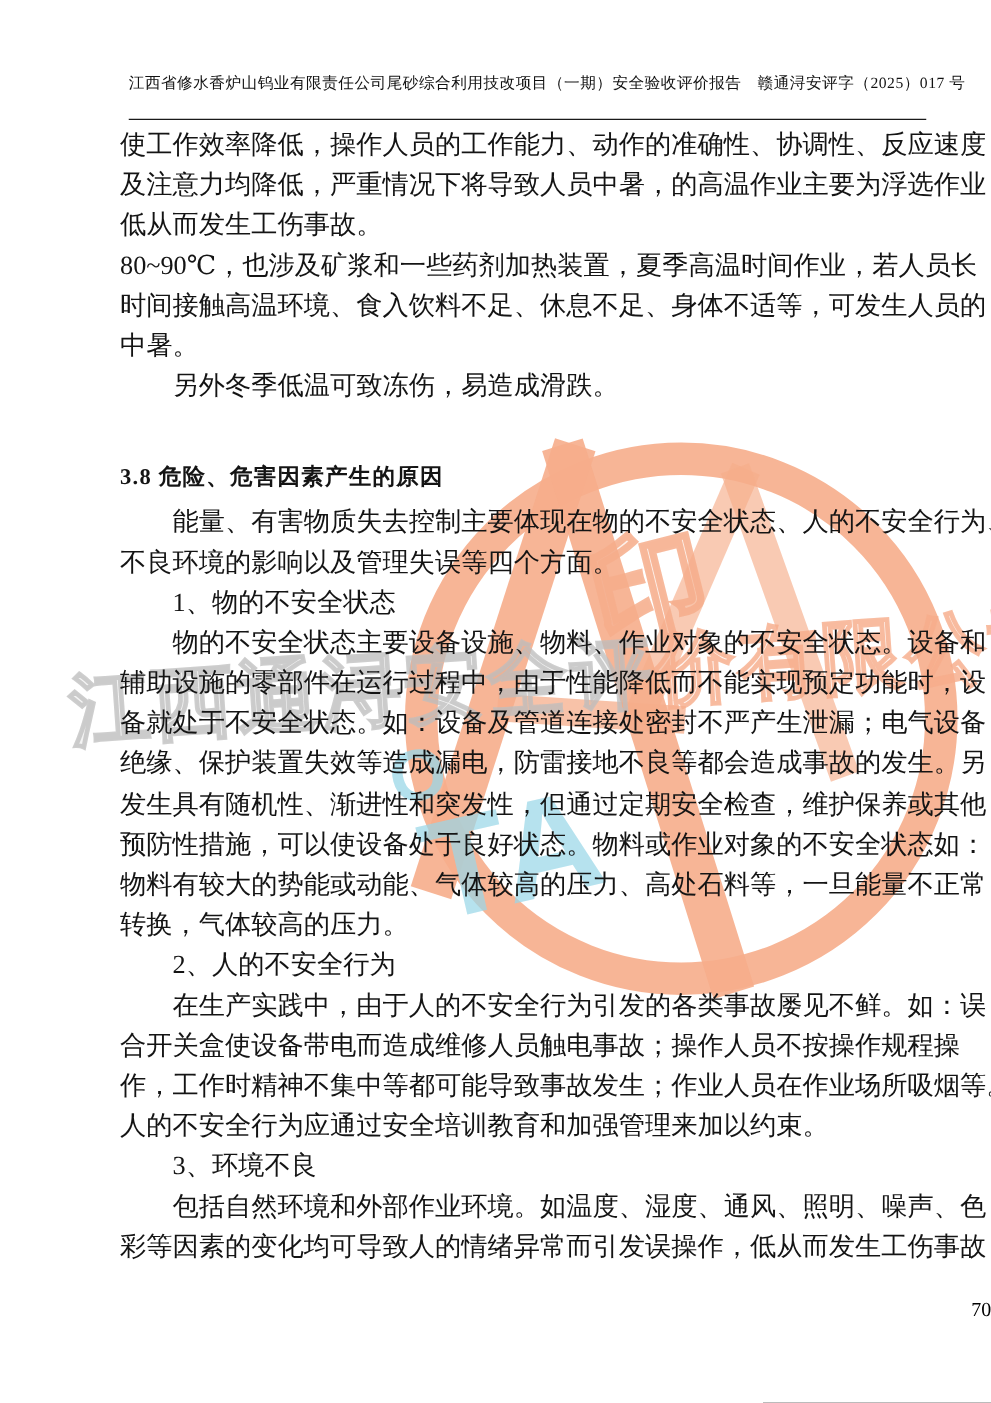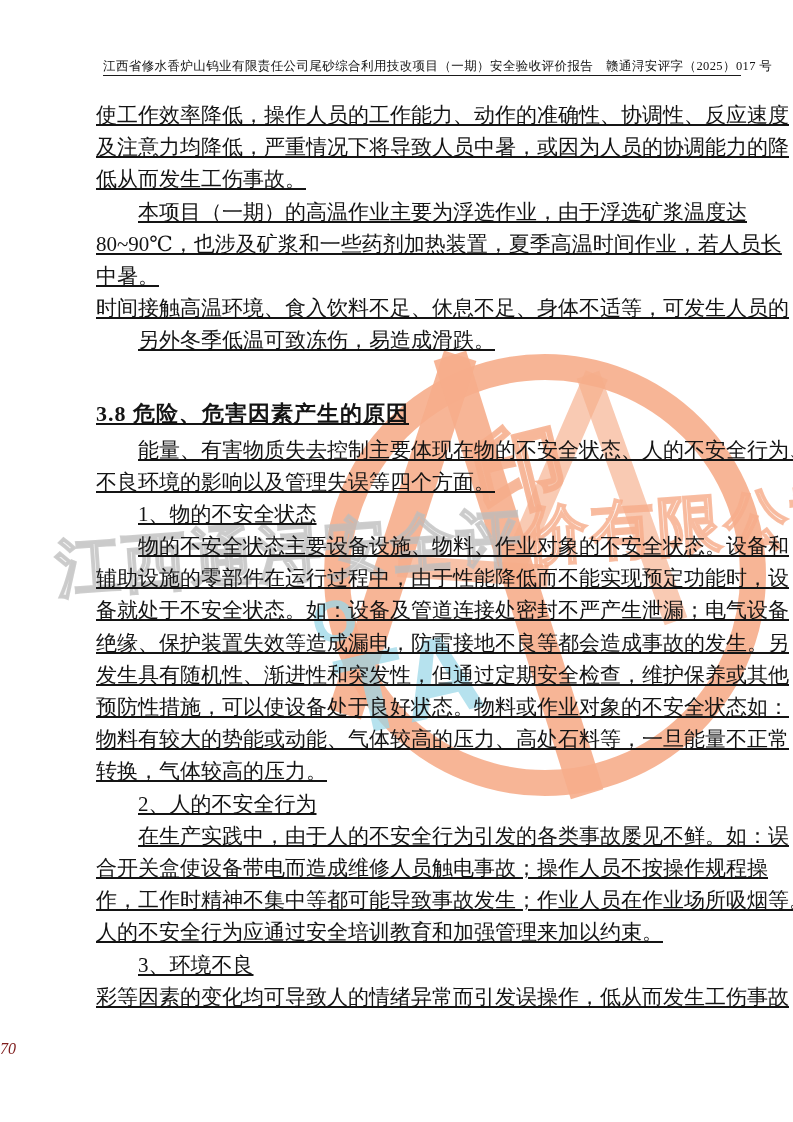--- a/index.html
+++ b/index.html
@@ -4,39 +4,39 @@
 <style>
   html,body{margin:0;padding:0;background:#888;}
   .page{
     position:relative;width:793px;height:1122px;background:#ffffff;
     margin:0 auto;overflow:hidden;
     font-family:"Liberation Serif","DejaVu Serif",serif;color:#141414;
   }
   
   .header{
     position:absolute;left:103px;top:58px;width:638px;z-index:2;
-    border-bottom:1.5px solid #1a1a1a;padding-bottom:0;
+    border-bottom:1.5px solid #1a1a1a;padding-bottom:20px;
     font-size:12.5px;letter-spacing:0.4px;white-space:nowrap;text-align:center;
     color:#111;
   }
   
   .doc{
     position:absolute;left:96px;top:99px;width:644px;z-index:2;
     font-size:21px;
   }
-  .line{display:block;height:32.2px;line-height:32.2px;white-space:nowrap;text-decoration:underline;}
+  .line{display:block;height:32.2px;line-height:32.2px;white-space:nowrap;}
   .line.indent{padding-left:42px;}
   .block-h .line{
-    font-weight:bold;font-size:22px;letter-spacing:1px;height:34px;line-height:34px;margin-top:40px;
+    font-weight:bold;font-size:18px;letter-spacing:1px;height:34px;line-height:34px;margin-top:40px;
   }
   .block-h{margin-top:9px;margin-bottom:3px;}
   
   .page-num{
-    position:absolute;left:0;right:0;top:1040px;z-index:2;text-align:left;
-    font-size:16px;color:#7f1d1d;font-style:italic;
+    position:absolute;left:0;right:0;top:1040px;z-index:2;text-align:right;
+    font-size:16px;color:#000000;
   }
   
   .watermark{position:absolute;inset:0;z-index:0;pointer-events:none;}
   .wm-svg{position:absolute;left:0;top:0;}
   .wm-seal-char{
     position:absolute;left:474px;top:424px;
     font-size:92px;font-weight:bold;line-height:1;
     transform:rotate(-14deg);
     color:rgba(246,173,139,0.18);
     -webkit-text-stroke:3px rgba(246,173,139,0.85);
@@ -92,28 +92,27 @@
     </div>
     <div class="wm-cyan-small">O</div>
     <div class="wm-cyan-big">TA</div>
   </div>
 
   <div class="header">江西省修水香炉山钨业有限责任公司尾砂综合利用技改项目（一期）安全验收评价报告　赣通浔安评字（2025）017 号</div>
 
   <div class="doc" id="doc-body">
       <div class="block-p">
         <div class="line">使工作效率降低，操作人员的工作能力、动作的准确性、协调性、反应速度</div>
-        <div class="line">及注意力均降低，严重情况下将导致人员中暑，或因为人员的协调能力的降</div>
+        <div class="line">及注意力均降低，严重情况下将导致人员中暑，的高温作业主要为浮选作业</div>
         <div class="line">低从而发生工伤事故。</div>
       </div>
       <div class="block-p">
-        <div class="line indent">本项目（一期）的高温作业主要为浮选作业，由于浮选矿浆温度达</div>
         <div class="line">80~90℃，也涉及矿浆和一些药剂加热装置，夏季高温时间作业，若人员长</div>
+        <div class="line">时间接触高温环境、食入饮料不足、休息不足、身体不适等，可发生人员的</div>
         <div class="line">中暑。</div>
-        <div class="line">时间接触高温环境、食入饮料不足、休息不足、身体不适等，可发生人员的</div>
       </div>
       <div class="block-p">
         <div class="line indent">另外冬季低温可致冻伤，易造成滑跌。</div>
       </div>
       <div class="block-h">
         <div class="line">3.8 危险、危害因素产生的原因</div>
       </div>
       <div class="block-p">
         <div class="line indent">能量、有害物质失去控制主要体现在物的不安全状态、人的不安全行为、</div>
         <div class="line">不良环境的影响以及管理失误等四个方面。</div>
@@ -137,19 +136,20 @@
       <div class="block-p">
         <div class="line indent">在生产实践中，由于人的不安全行为引发的各类事故屡见不鲜。如：误</div>
         <div class="line">合开关盒使设备带电而造成维修人员触电事故；操作人员不按操作规程操</div>
         <div class="line">作，工作时精神不集中等都可能导致事故发生；作业人员在作业场所吸烟等。</div>
         <div class="line">人的不安全行为应通过安全培训教育和加强管理来加以约束。</div>
       </div>
       <div class="block-p">
         <div class="line indent">3、环境不良</div>
       </div>
       <div class="block-p">
+        <div class="line indent">包括自然环境和外部作业环境。如温度、湿度、通风、照明、噪声、色</div>
         <div class="line">彩等因素的变化均可导致人的情绪异常而引发误操作，低从而发生工伤事故</div>
       </div>
     </div>
 
   <div class="page-num">70</div>
 
 </div>
 
 </body></html>

